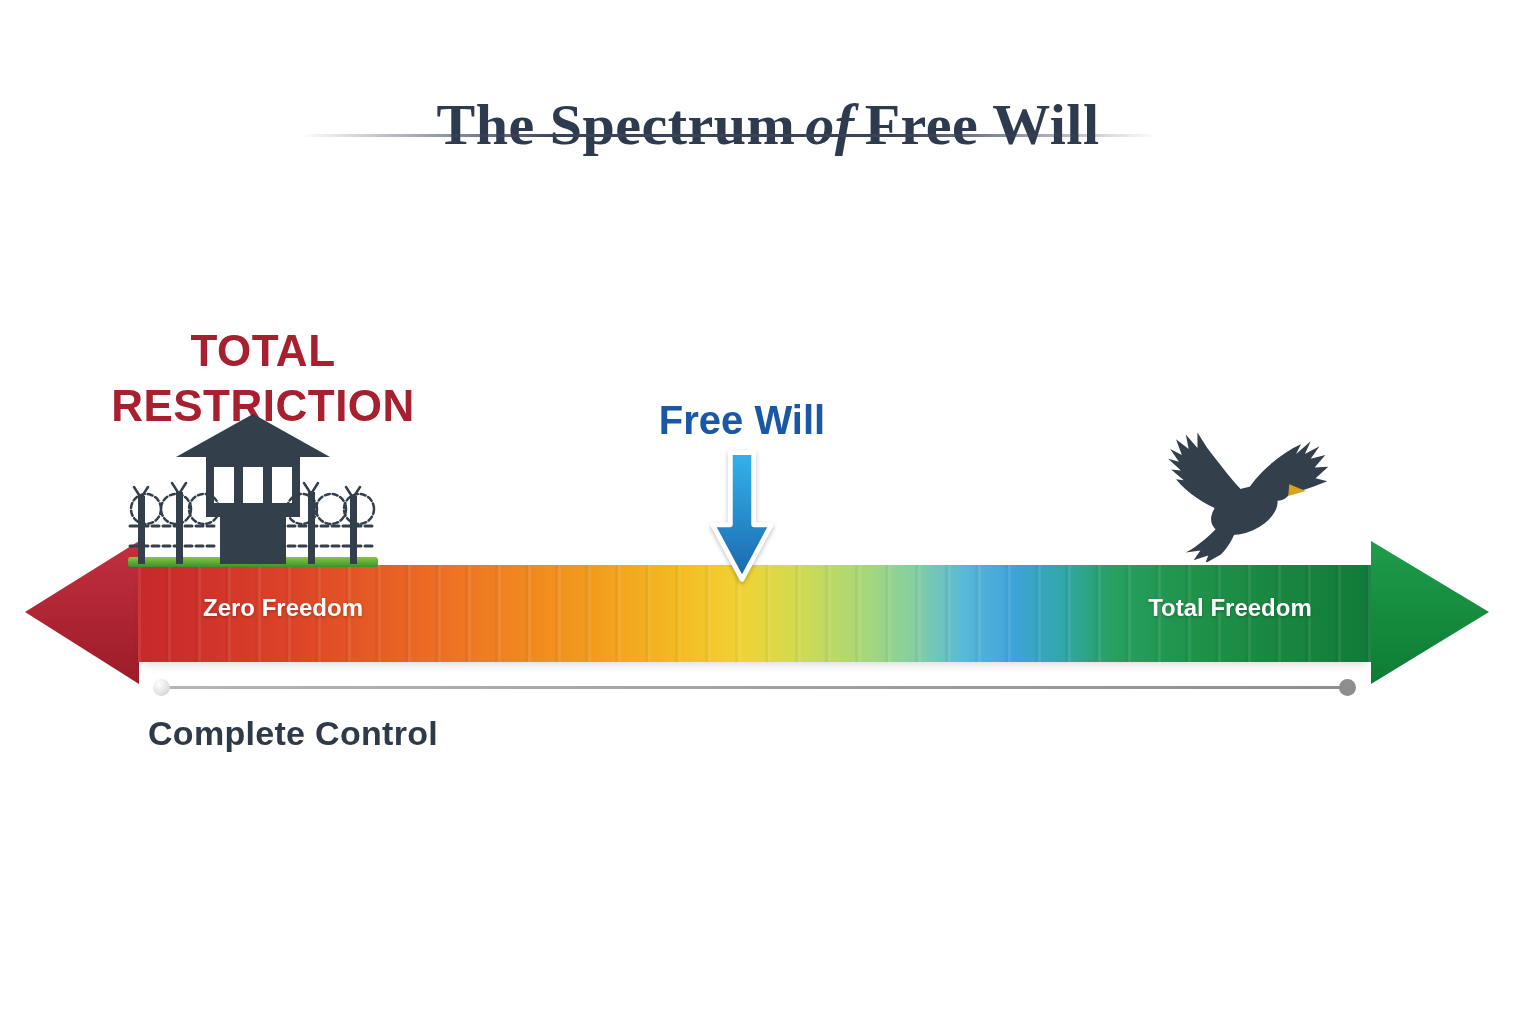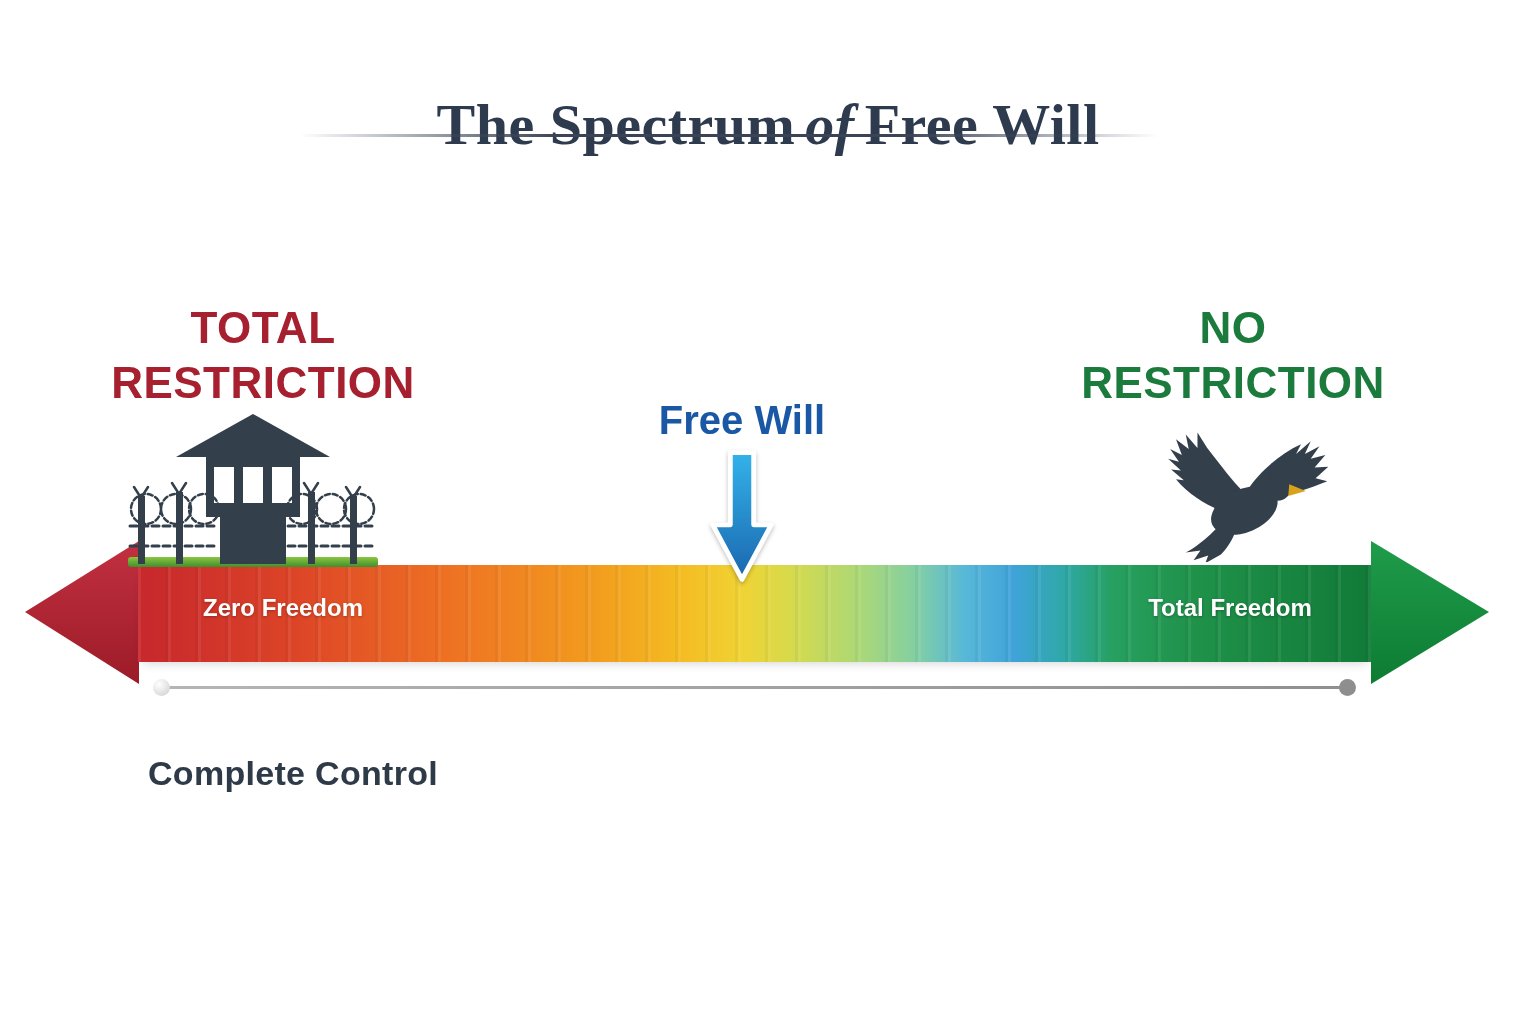--- a/index.html
+++ b/index.html
@@ -20,21 +20,21 @@
     position:absolute;top:134px;left:300px;width:858px;height:3px;
     background:linear-gradient(90deg,rgba(58,68,86,0) 0%,#3a4456 30%,#3a4456 70%,rgba(58,68,86,0) 100%);
     border-radius:2px;
   }
 
   
   .pole-heading{
     position:absolute;top:300px;width:360px;text-align:center;
     font-size:44px;font-weight:bold;line-height:1.26;letter-spacing:0.5px;
   }
-  .pole-heading.left{left:83px;color:var(--restriction-red,#a6202f);}
+  .pole-heading.left{left:83px;color:var(--restriction-red,#a6202f);margin-top:23px;}
   .pole-heading.right{left:1053px;color:var(--freedom-green,#1b7b3c);}
 
   
   .free-will{
     position:absolute;top:398px;left:592px;width:300px;text-align:center;
     font-size:40px;font-weight:bold;color:var(--free-will-blue,#1a57a5);
   }
   .down-arrow{position:absolute;top:448px;left:703px;width:78px;height:140px;z-index:5;
     filter:drop-shadow(0 2px 2px rgba(0,0,0,0.25));}
 
@@ -73,34 +73,33 @@
   
   .timeline-line{
     position:absolute;top:686px;left:165px;width:1182px;height:3px;z-index:1;
     background:linear-gradient(90deg,#b5b5b5,var(--timeline-gray,#8f8f8f));border-radius:2px;
   }
   .timeline-dot{position:absolute;width:17px;height:17px;border-radius:50%;top:679px;z-index:2;}
   .timeline-dot.start{left:153px;background:radial-gradient(circle at 35% 30%,#ffffff,var(--timeline-start-dot,#cccccc));}
   .timeline-dot.end{left:1339px;background:var(--timeline-end-dot,#8e8e8e);}
 
   
-  .footer-label{position:absolute;top:754px;font-size:34px;font-weight:bold;letter-spacing:0.3px;}
+  .footer-label{position:absolute;top:714px;font-size:34px;font-weight:bold;letter-spacing:0.3px;}
   .footer-label.left{left:148px;color:var(--footer-left-text,#2e3a47);}
   .footer-label.right{left:1068px;color:var(--footer-right-text,#1f7b45);}
 </style>
 </head>
 <body>
 
 <div class="canvas">
 
   <h1 class="title"><span>The Spectrum</span><span class="of">of</span><span>Free Will</span></h1>
   <div class="title-divider"></div>
 
   <div class="pole-heading left">TOTAL RESTRICTION</div>
-  <div class="pole-heading right">NO RESTRICTION</div>
 
   <div class="free-will">Free Will</div>
   <svg class="down-arrow" viewBox="0 0 80 142" aria-hidden="true">
     <defs>
       <linearGradient id="lgBlue" x1="0" y1="0" x2="0" y2="1">
         <stop offset="0" style="stop-color:var(--free-will-arrow-top,#34b2e9)"></stop>
         <stop offset="1" style="stop-color:var(--free-will-arrow-bottom,#1a67ae)"></stop>
       </linearGradient>
     </defs>
     <path d="M28,4 h24 v74 h18 L40,134 L10,78 h18 Z" fill="url(#lgBlue)" stroke="#ffffff" stroke-width="5" stroke-linejoin="round"></path>

